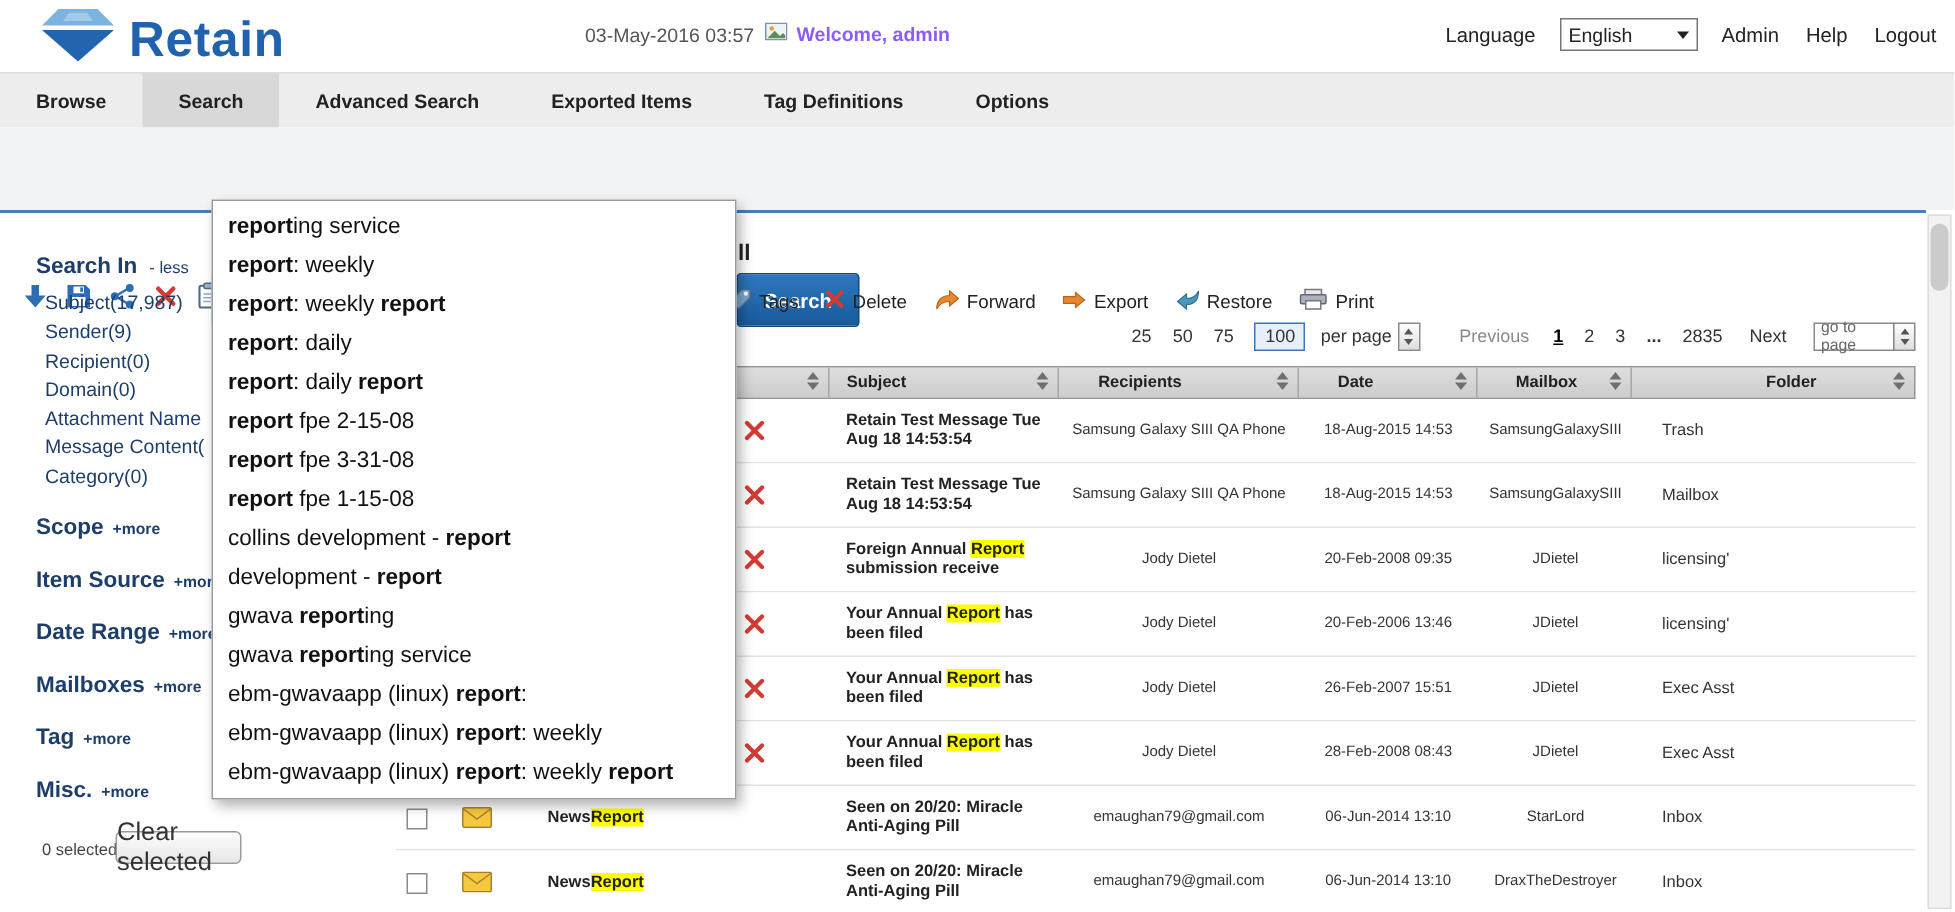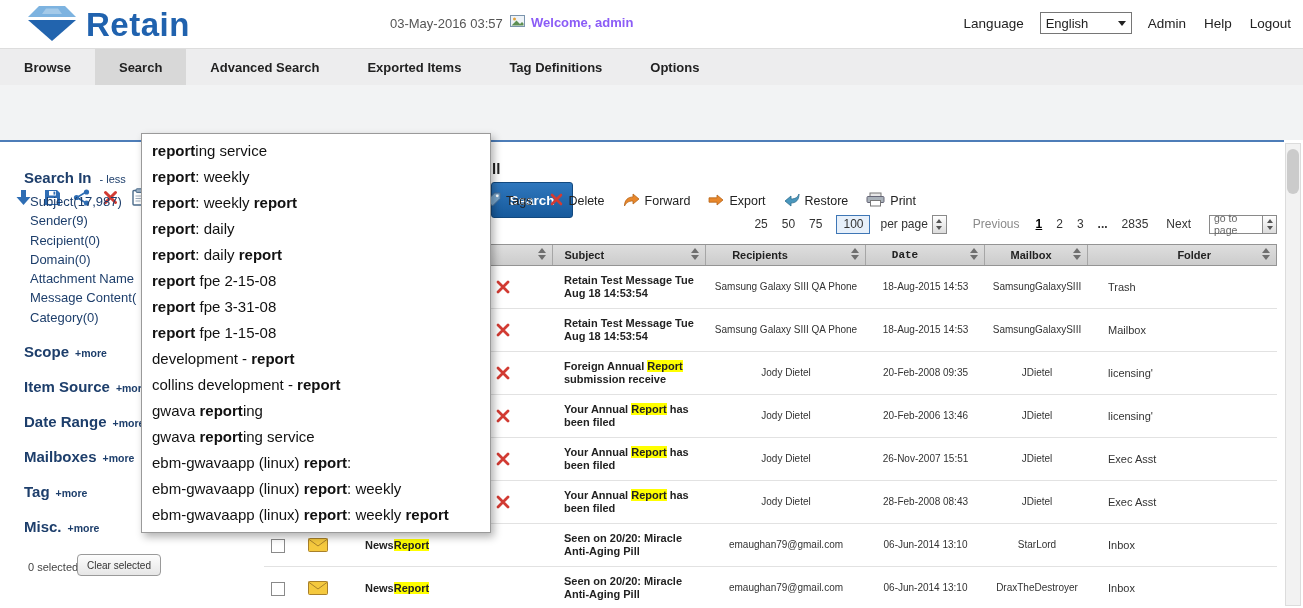--- a/index.html
+++ b/index.html
@@ -38,21 +38,21 @@
   .sug{height:26px;line-height:26px;padding-left:10px;font-size:15px;color:#111;white-space:nowrap;cursor:pointer}
 
   
   .sb-title{position:absolute;left:24px;top:169px;font-size:15px;font-weight:bold;color:#1d3e6b;white-space:nowrap}
   .sb-less{font-size:11px;color:#1d3e6b;font-weight:normal;margin-left:8px;cursor:pointer}
   .sb-items{position:absolute;left:30px;top:192px;font-size:13px;color:#1d3e6b}
   .sb-item{line-height:19.3px;white-space:nowrap;cursor:pointer}
   .sb-sec{position:absolute;left:24px;font-size:15px;font-weight:bold;color:#1d3e6b;white-space:nowrap;cursor:pointer}
   .sb-more{font-size:10.5px;font-weight:bold;margin-left:6px}
   .sb-count{position:absolute;left:28px;top:561px;font-size:11px;color:#444}
-  .sb-clear{position:absolute;left:77px;top:554px;width:84px;height:22px;border:1px solid #9a9a9a;border-radius:4px;background:linear-gradient(#fdfdfd,#e6e6e6);font-size:10px;color:#333;display:flex;align-items:center;justify-content:center;cursor:pointer}
+  .sb-clear{position:absolute;left:77px;top:554px;width:84px;height:22px;border:1px solid #9a9a9a;border-radius:4px;background:linear-gradient(#fdfdfd,#e6e6e6);font-size:17px;color:#333;display:flex;align-items:center;justify-content:center;cursor:pointer}
 
   
   .heading-frag{position:absolute;left:492px;top:160px;font-size:15px;font-weight:bold;color:#222}
   .actionbar{position:absolute;left:486px;top:192px;display:flex;gap:18px;align-items:center;font-size:12.5px;color:#222;height:18px}
   .action{display:flex;gap:5px;align-items:center;cursor:pointer}
 
   
   .pagination{position:absolute;left:264px;top:214px;width:1013px;height:20px;display:flex;align-items:center;justify-content:flex-end;font-size:12px;color:#333}
   .ps{margin-right:14px;cursor:pointer}
   .psize-box{width:34px;height:19px;border:1px solid #3e76b5;background:#e7f0fa;display:flex;align-items:center;justify-content:center;margin-right:10px;cursor:pointer}
@@ -296,21 +296,21 @@
           <span class="dn"></span>
         </span>
       </div>
       <div class="th" style="width: 160px;">
         <span class="thl" style="padding-left: 26px;">Recipients</span>
         <span class="sort">
           <span class="up"></span>
           <span class="dn"></span>
         </span>
       </div>
-      <div class="th" style="width: 119px; font-family: Liberation Mono, monospace;">
+      <div class="th" style="width: 119px;">
         <span class="thl" style="padding-left: 26px;">Date</span>
         <span class="sort">
           <span class="up"></span>
           <span class="dn"></span>
         </span>
       </div>
       <div class="th" style="width: 104px;">
         <span class="thl" style="padding-left: 26px;">Mailbox</span>
         <span class="sort">
           <span class="up"></span>
@@ -415,21 +415,21 @@
         <div class="c-from"></div>
         <span class="c-del">
           <svg width="14" height="14" viewBox="0 0 14 14">
             <path d="M2 2 L12 12 M12 2 L2 12" stroke="#d23b33" stroke-width="2.8" stroke-linecap="round"></path>
           </svg>
         </span>
         <div class="c-subj">
           <span class="inner">Your Annual <span class="hl">Report</span> has been filed</span>
         </div>
         <div class="c-cell c-recip">Jody Dietel</div>
-        <div class="c-cell c-date">26-Nov-2007 15:51</div>
+        <div class="c-cell c-date">26-Feb-2007 15:51</div>
         <div class="c-cell c-mbx">JDietel</div>
         <div class="c-fold">Exec Asst</div>
       </div>
       <div class="trow">
         <span class="c-check"></span>
         <span class="c-env"><svg width="20" height="14" viewBox="0 0 20 14">
             <rect x="0.5" y="0.5" width="19" height="13" rx="1" fill="#f5c93e" stroke="#a8802a"></rect>
             <path d="M0.5 1 L10 8 19.5 1" fill="none" stroke="#a8802a"></path>
           </svg></span>
         <div class="c-from"></div>
@@ -481,22 +481,22 @@
 
 <div class="dropdown">
     <div class="sug"><b>report</b>ing service</div>
     <div class="sug"><b>report</b>: weekly</div>
     <div class="sug"><b>report</b>: weekly <b>report</b></div>
     <div class="sug"><b>report</b>: daily</div>
     <div class="sug"><b>report</b>: daily <b>report</b></div>
     <div class="sug"><b>report</b> fpe 2-15-08</div>
     <div class="sug"><b>report</b> fpe 3-31-08</div>
     <div class="sug"><b>report</b> fpe 1-15-08</div>
+    <div class="sug">collins development - <b>report</b></div>
     <div class="sug">development - <b>report</b></div>
-    <div class="sug">collins development - <b>report</b></div>
     <div class="sug">gwava <b>report</b>ing</div>
     <div class="sug">gwava <b>report</b>ing service</div>
     <div class="sug">ebm-gwavaapp (linux) <b>report</b>:</div>
     <div class="sug">ebm-gwavaapp (linux) <b>report</b>: weekly</div>
     <div class="sug">ebm-gwavaapp (linux) <b>report</b>: weekly <b>report</b></div>
   </div>
 
 <div class="scrollbar">
   <div class="scroll-thumb"></div>
 </div>

